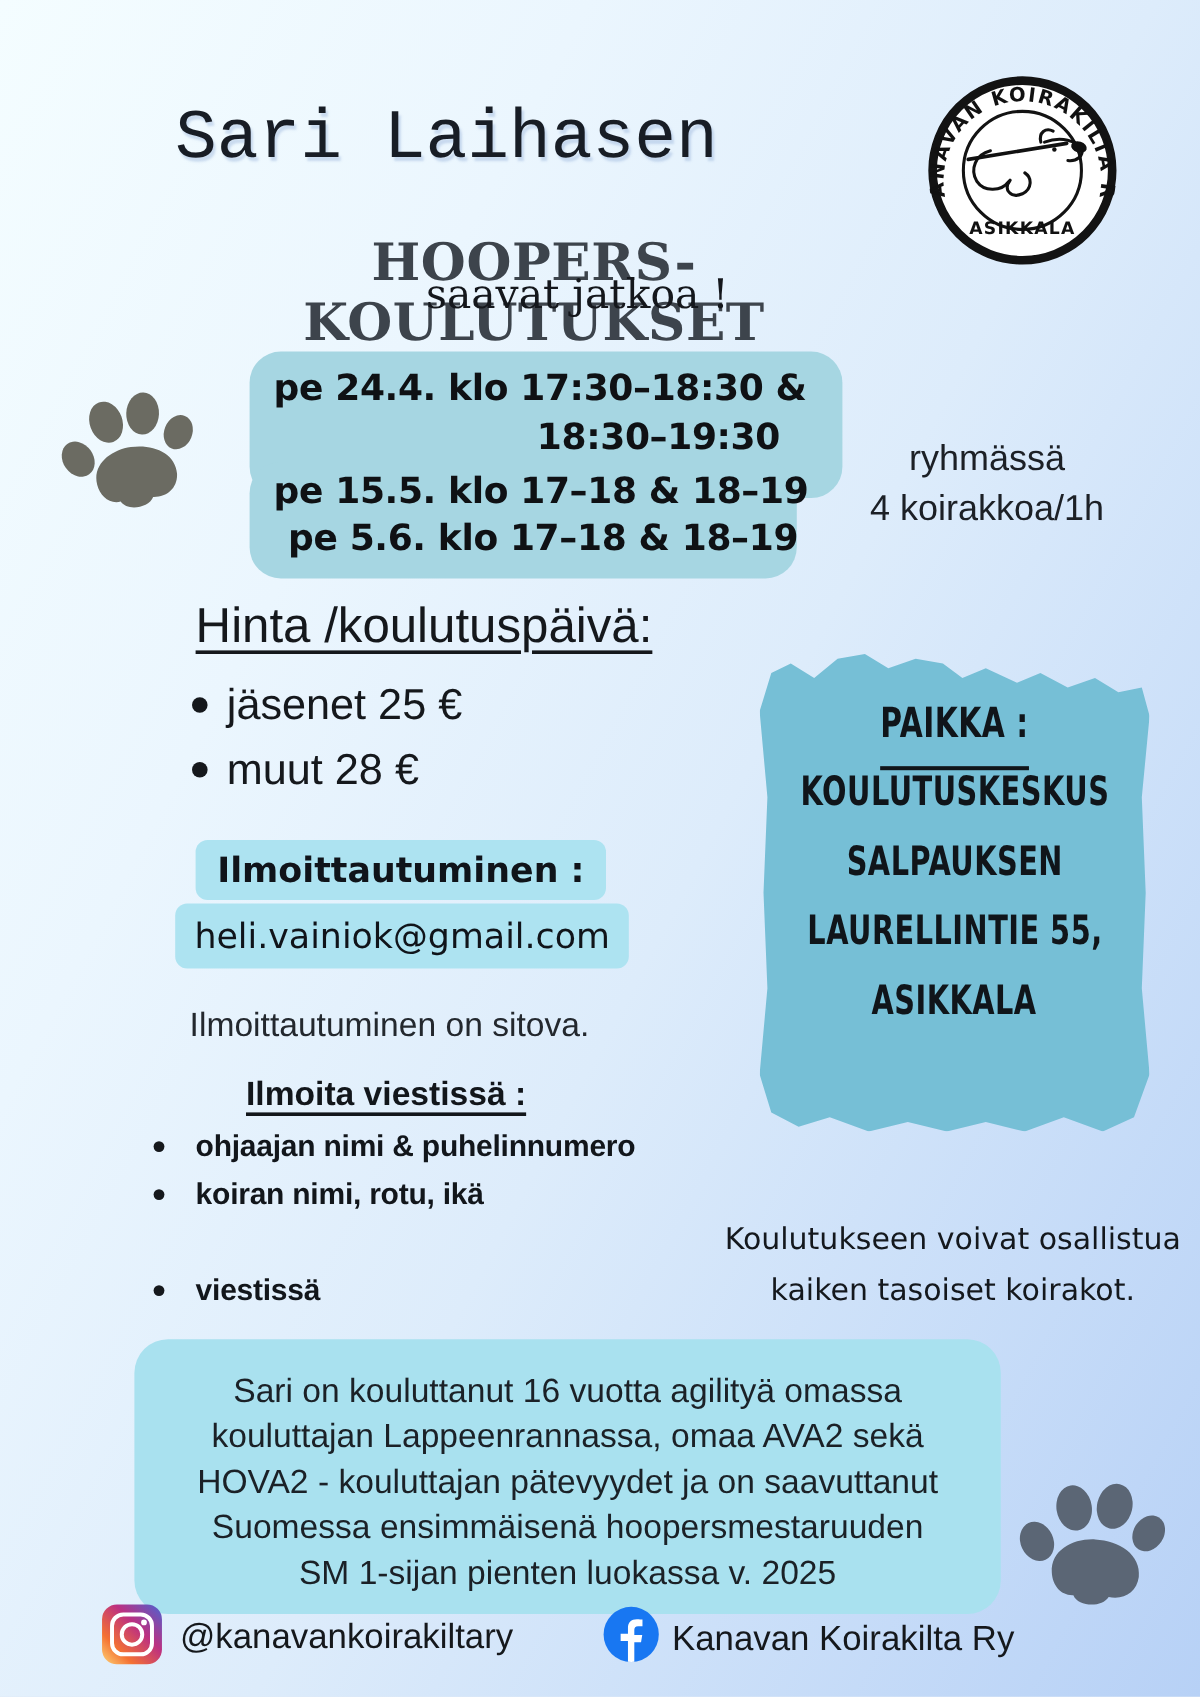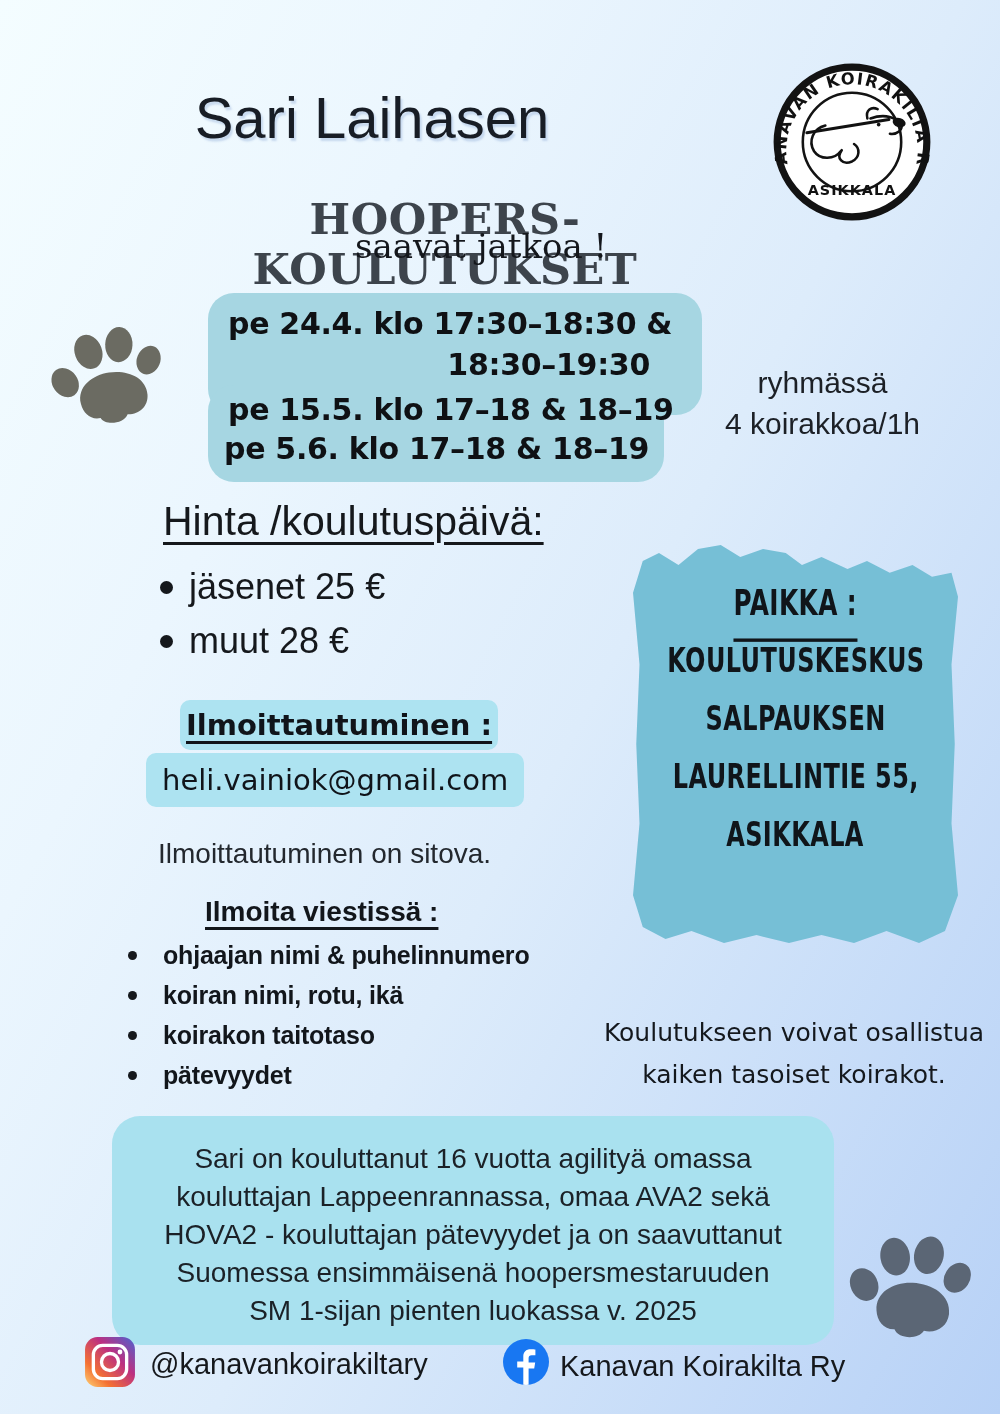--- a/index.html
+++ b/index.html
@@ -5,52 +5,52 @@
   html,body{margin:0;padding:0;background:#dfe9f6;}
   .poster{
     position:relative;width:1000px;height:1414px;overflow:hidden;
     background:linear-gradient(118deg,#f4fdff 0%,#ebf6fe 28%,#ddecfb 55%,#b7d1f6 100%);
     font-family:"Liberation Sans",sans-serif;color:#15181c;
   }
   .abs{position:absolute;}
 
   
   .title-name{left:0;top:84px;width:744px;text-align:center;
-    font-family:Liberation Sans, sans-serif;font-size:58px;font-weight:500;color:#181d25;
+    font-family:Liberation Mono, monospace;font-size:58px;font-weight:500;color:#181d25;
     text-shadow:2px 3px 2px rgba(130,160,210,.35);}
   .title-main{left:145px;top:166px;width:600px;text-align:center;
     font-family:"DejaVu Serif",serif;font-size:43px;font-weight:700;color:#3d444c;letter-spacing:.5px;margin-top:28px;}
   .title-sub{left:355px;top:226px;width:280px;text-align:left;
     font-family:"DejaVu Serif",serif;font-size:34px;font-weight:400;color:#14171c;}
 
   
   .sched-top{left:208px;top:293px;width:494px;height:122px;background:#a6d6e2;border-radius:26px;}
   .sched-bottom{left:208px;top:385px;width:456px;height:97px;background:#a6d6e2;border-radius:26px;}
   .sched-line{font-family:"DejaVu Sans",sans-serif;font-weight:700;font-size:30px;
     letter-spacing:-.3px;color:#0f1114;white-space:nowrap;}
   .s1{left:228px;top:306px;}
   .s2{left:228px;top:347px;width:422px;text-align:right;}
   .s3{left:228px;top:392px;}
-  .s4{left:224px;top:431px;}
+  .s4{left:240px;top:431px;}
 
   .group{left:695px;top:362px;width:255px;text-align:center;
     font-size:30px;line-height:41px;color:#1c2026;}
 
   
   .price-head{left:163px;top:498px;font-size:41px;color:#15181c;
     text-decoration:underline;text-decoration-thickness:2.5px;text-underline-offset:7px;}
   .price-item{display:flex;align-items:flex-start;gap:16px;font-size:36px;color:#15181c;}
   .p1{left:160px;top:566px;text-align:center;}
   .p2{left:160px;top:620px;}
   .dot{width:13px;height:13px;border-radius:50%;background:#15181c;margin-top:15px;flex:none;}
 
   
-  .reg-head{left:180px;top:700px;background:#ade3f1;border-radius:10px;padding:8px 6px;
+  .reg-head{left:163px;top:700px;background:#ade3f1;border-radius:10px;padding:8px 18px;
     font-family:"DejaVu Sans",sans-serif;font-weight:700;font-size:29px;color:#10141a;
-    text-decoration:underline;text-decoration-thickness:2.5px;text-underline-offset:6px;}
+    text-decoration-thickness:2.5px;text-underline-offset:6px;}
   .reg-email{left:146px;top:753px;background:#ade3f1;border-radius:10px;padding:10px 16px;
     font-family:"DejaVu Sans",sans-serif;font-size:29px;color:#10141a;}
   .reg-note{left:158px;top:838px;font-size:28px;color:#23282e;}
 
   
   .msg-head{left:205px;top:896px;width:300px;text-align:left;font-weight:700;font-size:28px;
     text-decoration:underline;text-decoration-thickness:2.5px;text-underline-offset:6px;color:#12161b;}
   .msg-item{display:flex;align-items:flex-start;gap:26px;font-weight:700;font-size:25px;
     letter-spacing:-.2px;color:#12161b;}
   .msg-item .dot{width:9px;height:9px;margin-top:10px;}
@@ -157,27 +157,23 @@
 
   <div class="abs msg-head">Ilmoita viestissä :</div>
   <div class="abs msg-item m1">
     <span class="dot"></span>
     <span>ohjaajan nimi &amp; puhelinnumero</span>
   </div>
   <div class="abs msg-item m2">
     <span class="dot"></span>
     <span>koiran nimi, rotu, ikä</span>
   </div>
-  <div class="abs msg-item m3">
-    <span class="dot"></span>
-    <span>koirakon taitotaso</span>
-  </div>
   <div class="abs msg-item m4">
     <span class="dot"></span>
-    <span>pätevyydet</span>
+    <span>viestissä</span>
   </div>
 
   <div class="abs loc-box"></div>
   <div class="abs loc-inner">
     <div class="loc-line loc-head"><span class="cond">PAIKKA :</span></div>
     <div class="loc-line"><span class="cond">KOULUTUSKESKUS</span></div>
     <div class="loc-line"><span class="cond">SALPAUKSEN</span></div>
     <div class="loc-line"><span class="cond">LAURELLINTIE 55,</span></div>
     <div class="loc-line"><span class="cond">ASIKKALA</span></div>
   </div>

